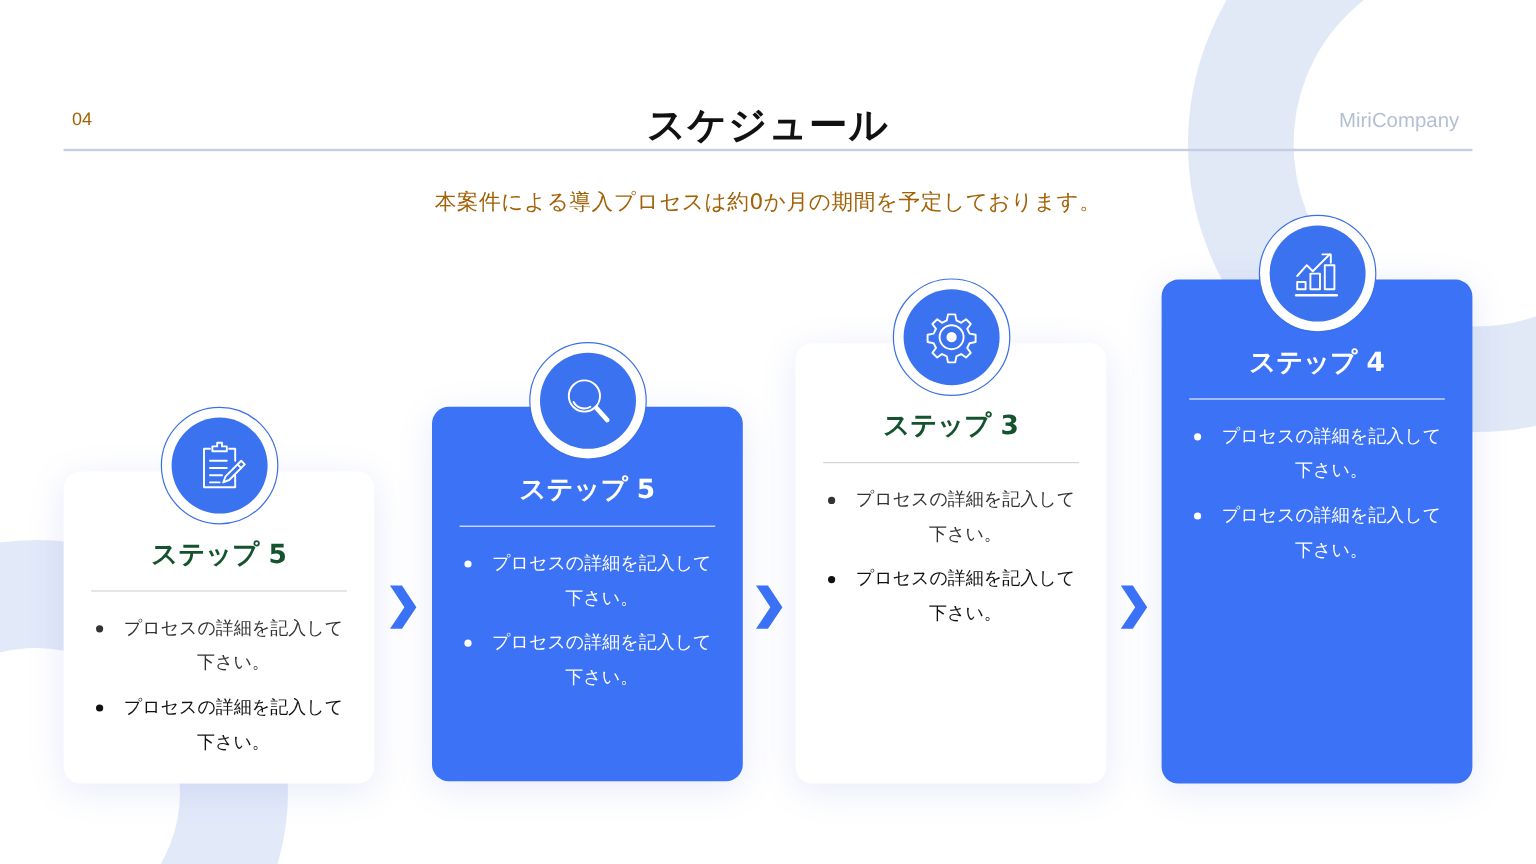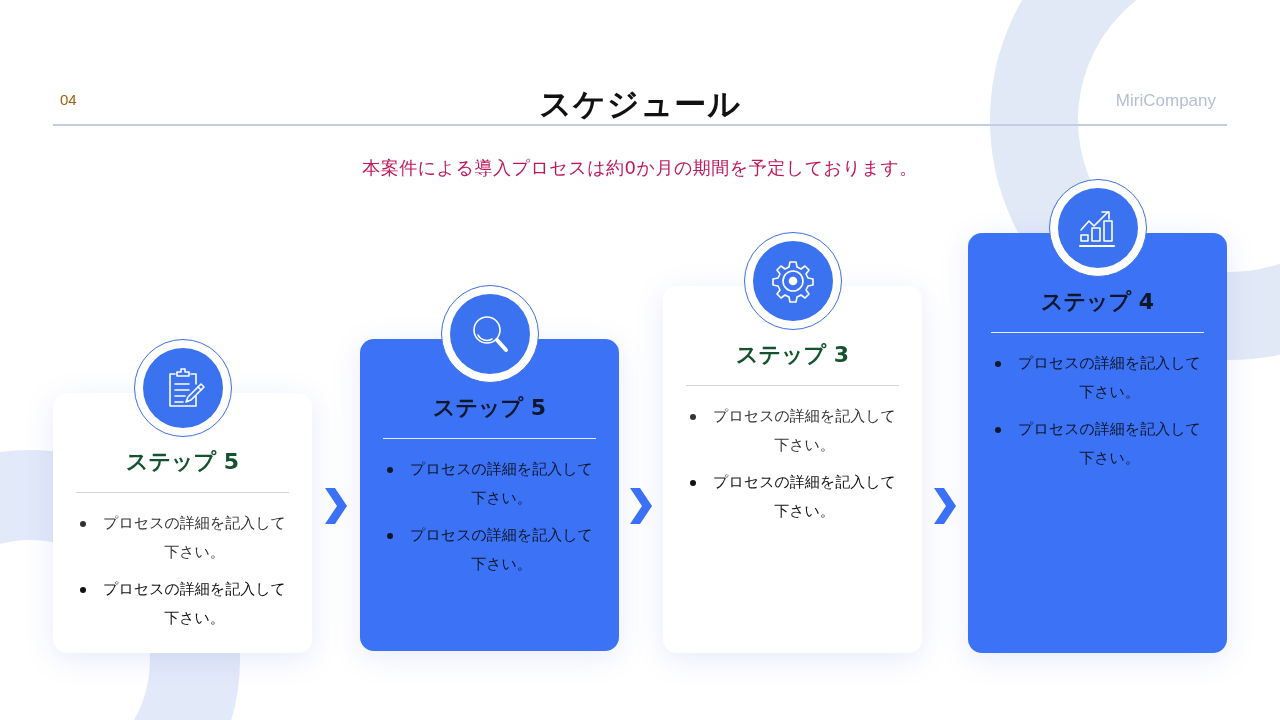--- a/index.html
+++ b/index.html
@@ -25,29 +25,29 @@
     }
     .title {
       position: absolute; left: 0; right: 0; top: 40px; text-align: center;
       font-size: 32px; font-weight: bold; color: #111111; letter-spacing: 1px; margin-top: 43px;
     }
     .header-rule {
       position: absolute; left: 53px; top: 124px; width: 1174px; height: 2px; background: #c3cde3;
     }
     .subtitle {
       position: absolute; left: 0; right: 0; top: 156px; text-align: center;
-      font-size: 18px; color: #be185d; letter-spacing: 0.5px;
+      font-size: 18px; color: #a16207; letter-spacing: 0.5px;
     }
 
     .card {
       position: absolute; width: 259px; border-radius: 14px;
       box-shadow: 0 6px 30px rgba(90, 110, 220, 0.14);
     }
     .card.light { background: #ffffff; color: #333333; }
-    .card.dark { background: #3b72f6; color: #0f172a; }
+    .card.dark { background: #3b72f6; color: #ffffff; }
 
     .icon-wrap {
       position: absolute; left: 50%; width: 98px; height: 98px; margin-left: -49px; top: -54px;
       border-radius: 50%; background: #ffffff; border: 1.5px solid #3b6fe6;
       display: flex; align-items: center; justify-content: center;
     }
     .icon-inner {
       width: 80px; height: 80px; border-radius: 50%; background: #3b72f0;
       display: flex; align-items: center; justify-content: center;
     }

